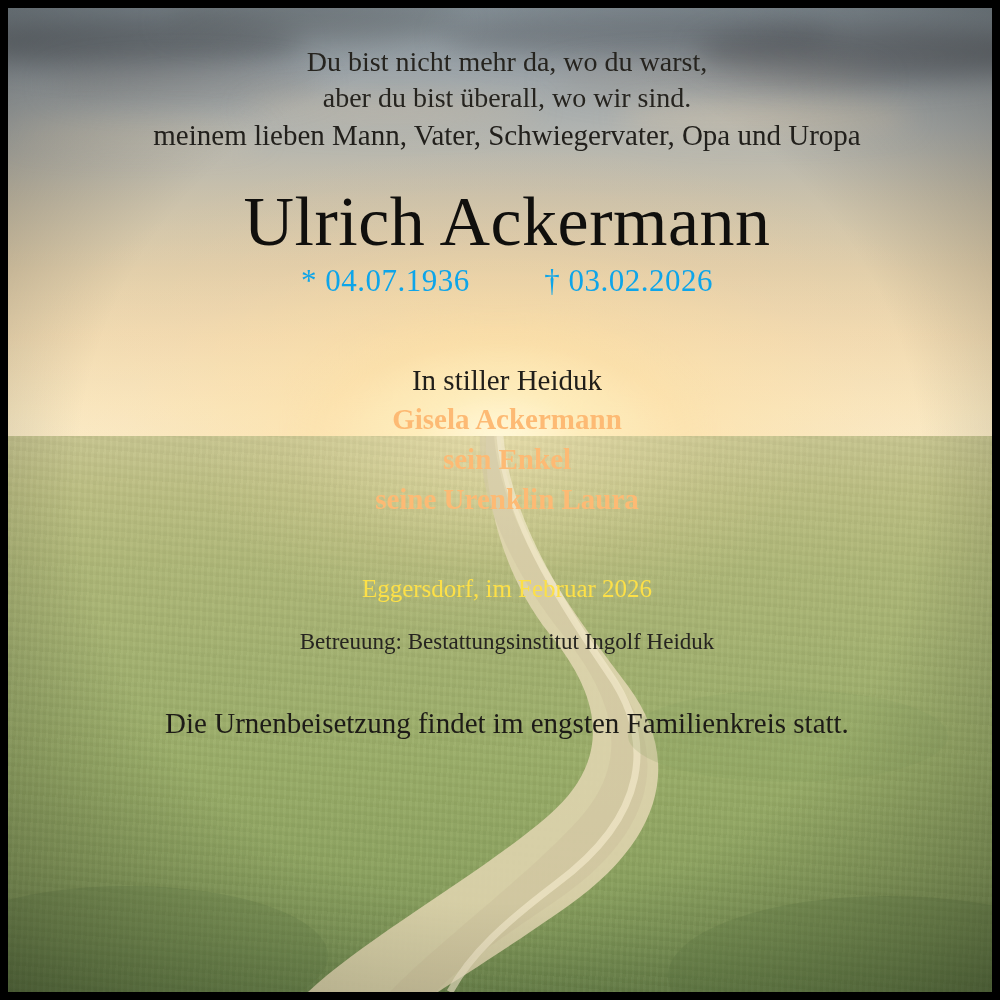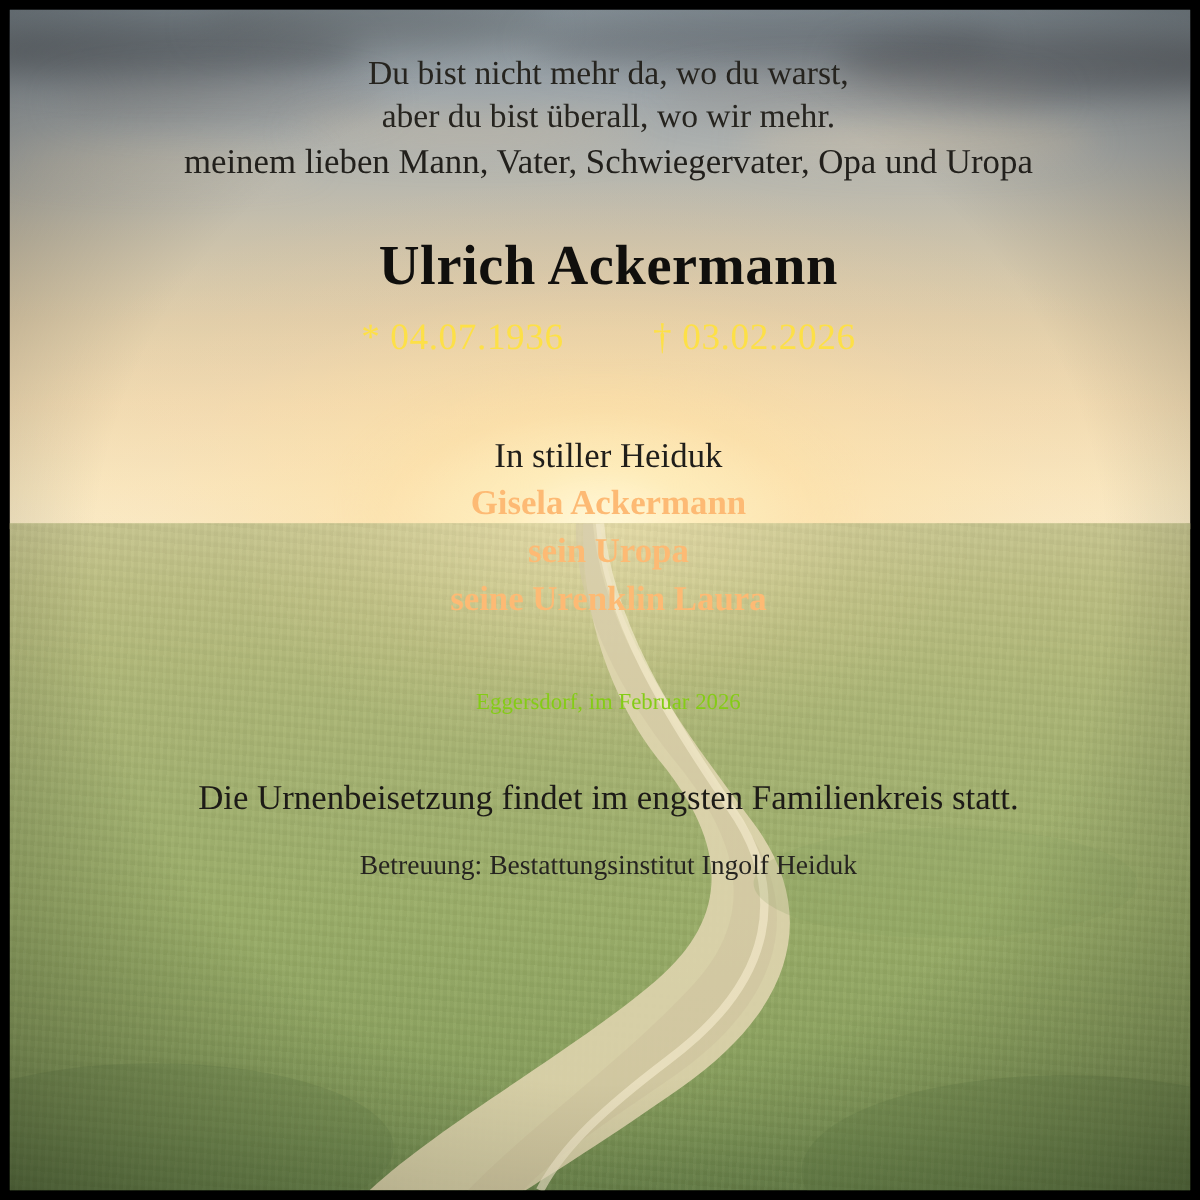--- a/index.html
+++ b/index.html
@@ -120,50 +120,50 @@
     color: #26241f;
   }
   .verse-1 { margin-top: 36px; }
   .intro {
     font-size: 29px;
     line-height: 39px;
     color: #22201c;
   }
   .intro-1 { margin-top: 52px; }
   .name {
-    font-size: 47px;
-    font-weight: bold;
+    font-size: 70px;
+    font-weight: normal;
     letter-spacing: 0.5px;
     color: #100f0d;
     margin-top: 32px;
     line-height: 70px;
   }
   .dates {
     margin-top: 6px;
     font-size: 31px;
-    color: #fde047;
+    color: #0ea5e9;
     letter-spacing: 0.5px;
   }
   .dates .gap { display: inline-block; width: 58px; }
   .mourn-head {
     margin-top: 62px;
     font-size: 29px;
     line-height: 38px;
     color: #201e1a;
   }
   .mourner {
     font-size: 29px;
     line-height: 40px;
     font-weight: bold;
     color: #fdba74;
   }
   .place {
     margin-top: 56px;
-    font-size: 19px;
-    color: #84cc16;
+    font-size: 25px;
+    color: #fde047;
   }
   .notice {
     margin-top: 52px;
     font-size: 29px;
     color: #1d1b17;
   }
   .care {
     margin-top: 26px;
     font-size: 23px;
     color: #262420;
@@ -199,35 +199,35 @@
         <ellipse cx="880" cy="540" rx="220" ry="80" fill="#4e6c33" opacity="0.3"></ellipse>
         <ellipse cx="780" cy="300" rx="160" ry="46" fill="#6d8a45" opacity="0.2"></ellipse>
       </svg>
     </div>
     <div class="haze"></div>
     <div class="vignette"></div>
   </div>
 
   <div class="content">
     <div class="line verse verse-1">Du bist nicht mehr da, wo du warst,</div>
-    <div class="line verse">aber du bist überall, wo wir mehr.</div>
+    <div class="line verse">aber du bist überall, wo wir sind.</div>
 
     <div class="line intro">meinem lieben Mann, Vater, Schwiegervater, Opa und Uropa</div>
 
     <div class="line name">Ulrich Ackermann</div>
 
     <div class="line dates">
       <span>* 04.07.1936</span>
       <span class="gap"></span>
       <span>† 03.02.2026</span>
     </div>
 
     <div class="line mourn-head">In stiller Heiduk</div>
     <div class="line mourner">Gisela Ackermann</div>
-    <div class="line mourner">sein Uropa</div>
+    <div class="line mourner">sein Enkel</div>
     <div class="line mourner">seine Urenklin Laura</div>
 
     <div class="line place">Eggersdorf, im Februar 2026</div>
+    <div class="line care">Betreuung: Bestattungsinstitut Ingolf Heiduk</div>
     <div class="line notice">Die Urnenbeisetzung findet im engsten Familienkreis statt.</div>
-    <div class="line care">Betreuung: Bestattungsinstitut Ingolf Heiduk</div>
   </div>
 
 </div>
 
 </body></html>

